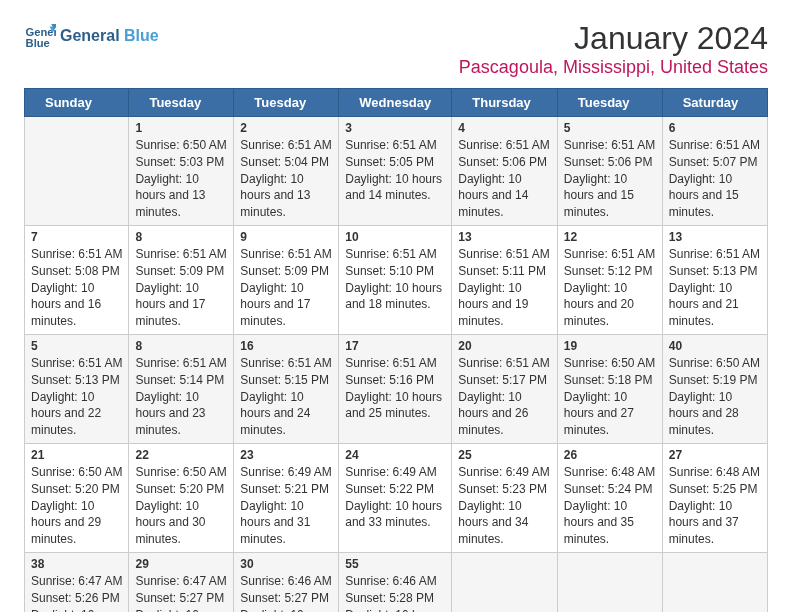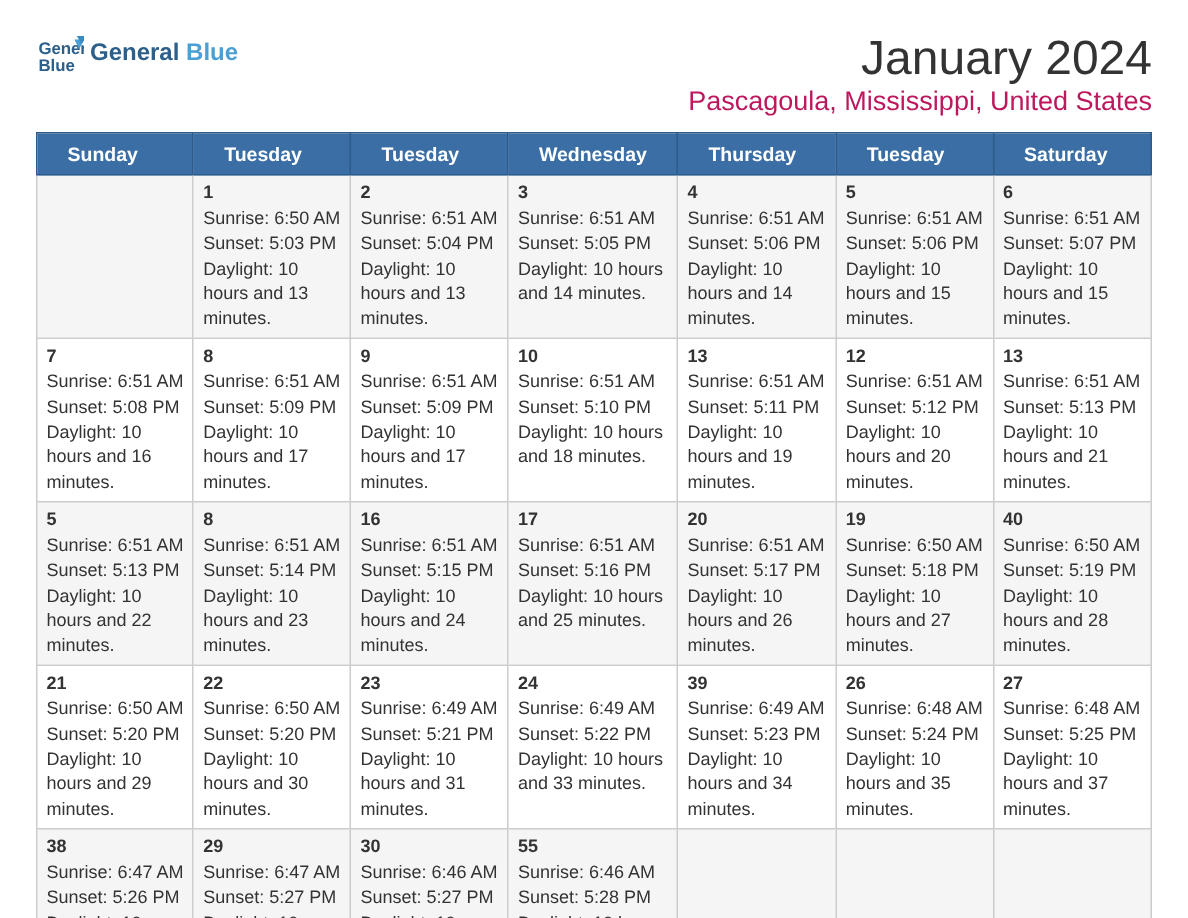--- a/index.html
+++ b/index.html
@@ -214,21 +214,21 @@
         </td>
         <td>
           <div class="day-number">23</div>
           <div class="day-info">Sunrise: 6:49 AM<br>Sunset: 5:21 PM<br>Daylight: 10 hours and 31 minutes.</div>
         </td>
         <td>
           <div class="day-number">24</div>
           <div class="day-info">Sunrise: 6:49 AM<br>Sunset: 5:22 PM<br>Daylight: 10 hours and 33 minutes.</div>
         </td>
         <td>
-          <div class="day-number">39</div>
+          <div class="day-number">25</div>
           <div class="day-info">Sunrise: 6:49 AM<br>Sunset: 5:23 PM<br>Daylight: 10 hours and 34 minutes.</div>
         </td>
         <td>
           <div class="day-number">26</div>
           <div class="day-info">Sunrise: 6:48 AM<br>Sunset: 5:24 PM<br>Daylight: 10 hours and 35 minutes.</div>
         </td>
         <td>
           <div class="day-number">27</div>
           <div class="day-info">Sunrise: 6:48 AM<br>Sunset: 5:25 PM<br>Daylight: 10 hours and 37 minutes.</div>
         </td>

